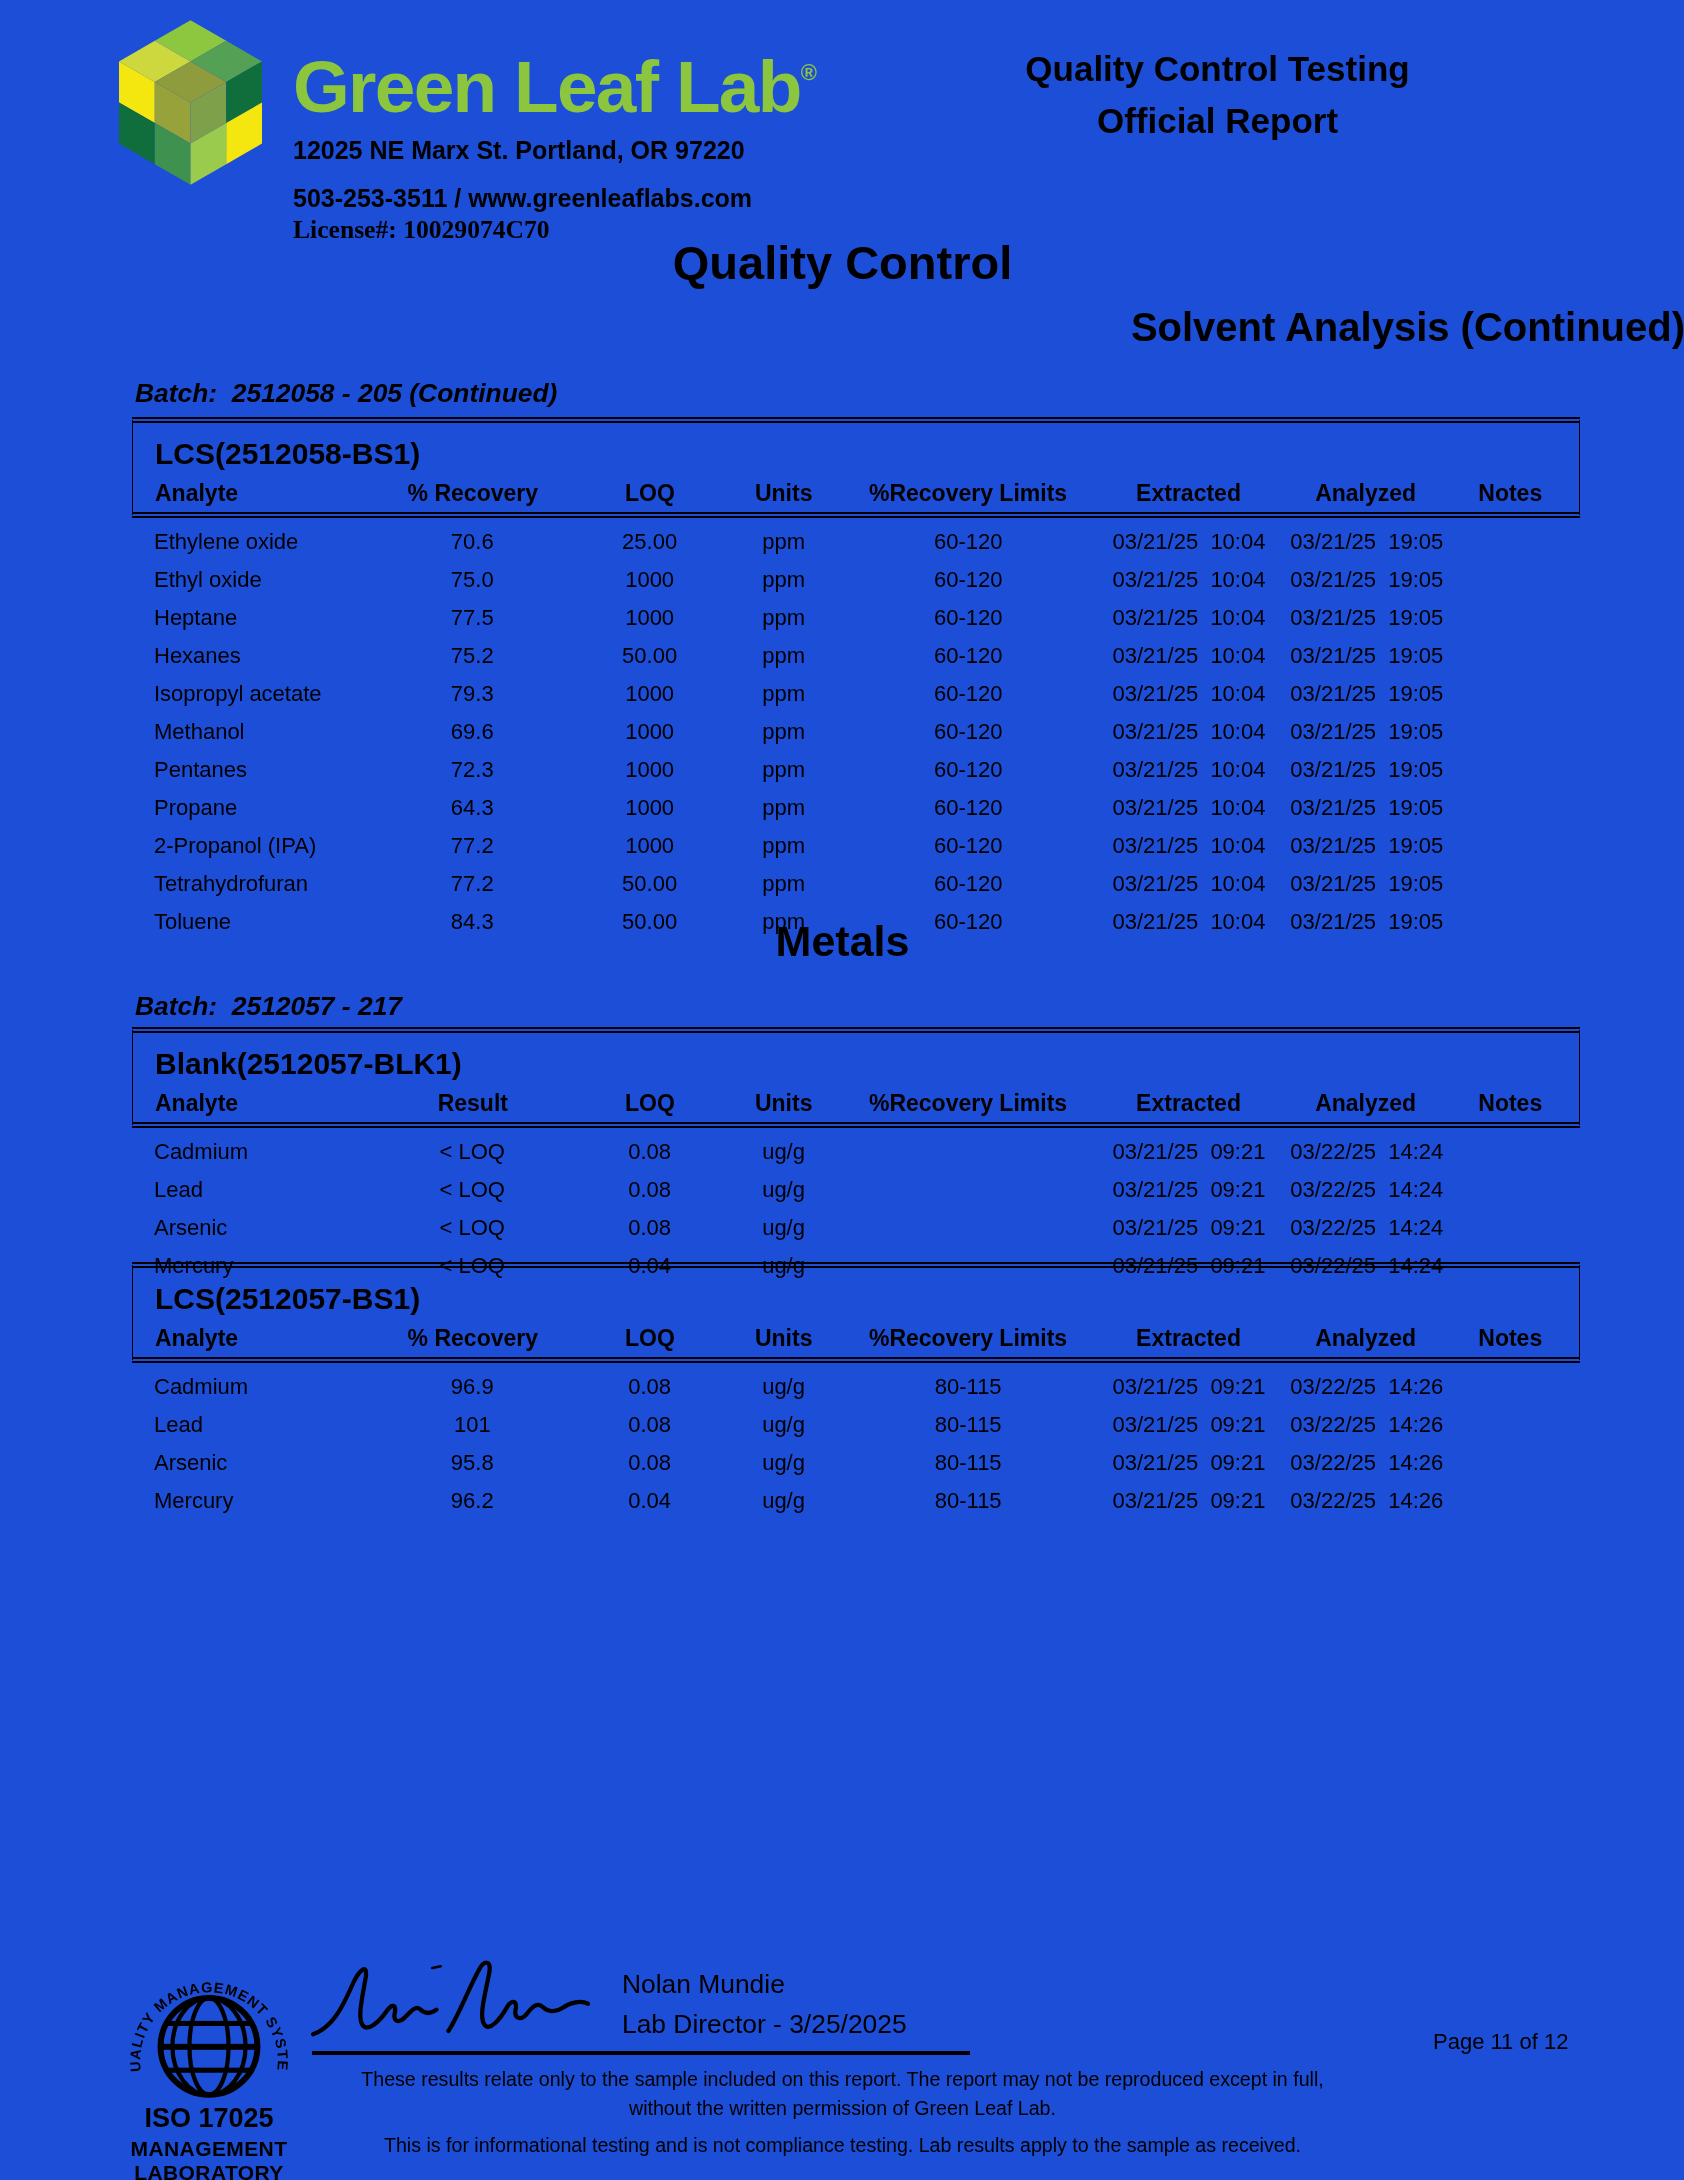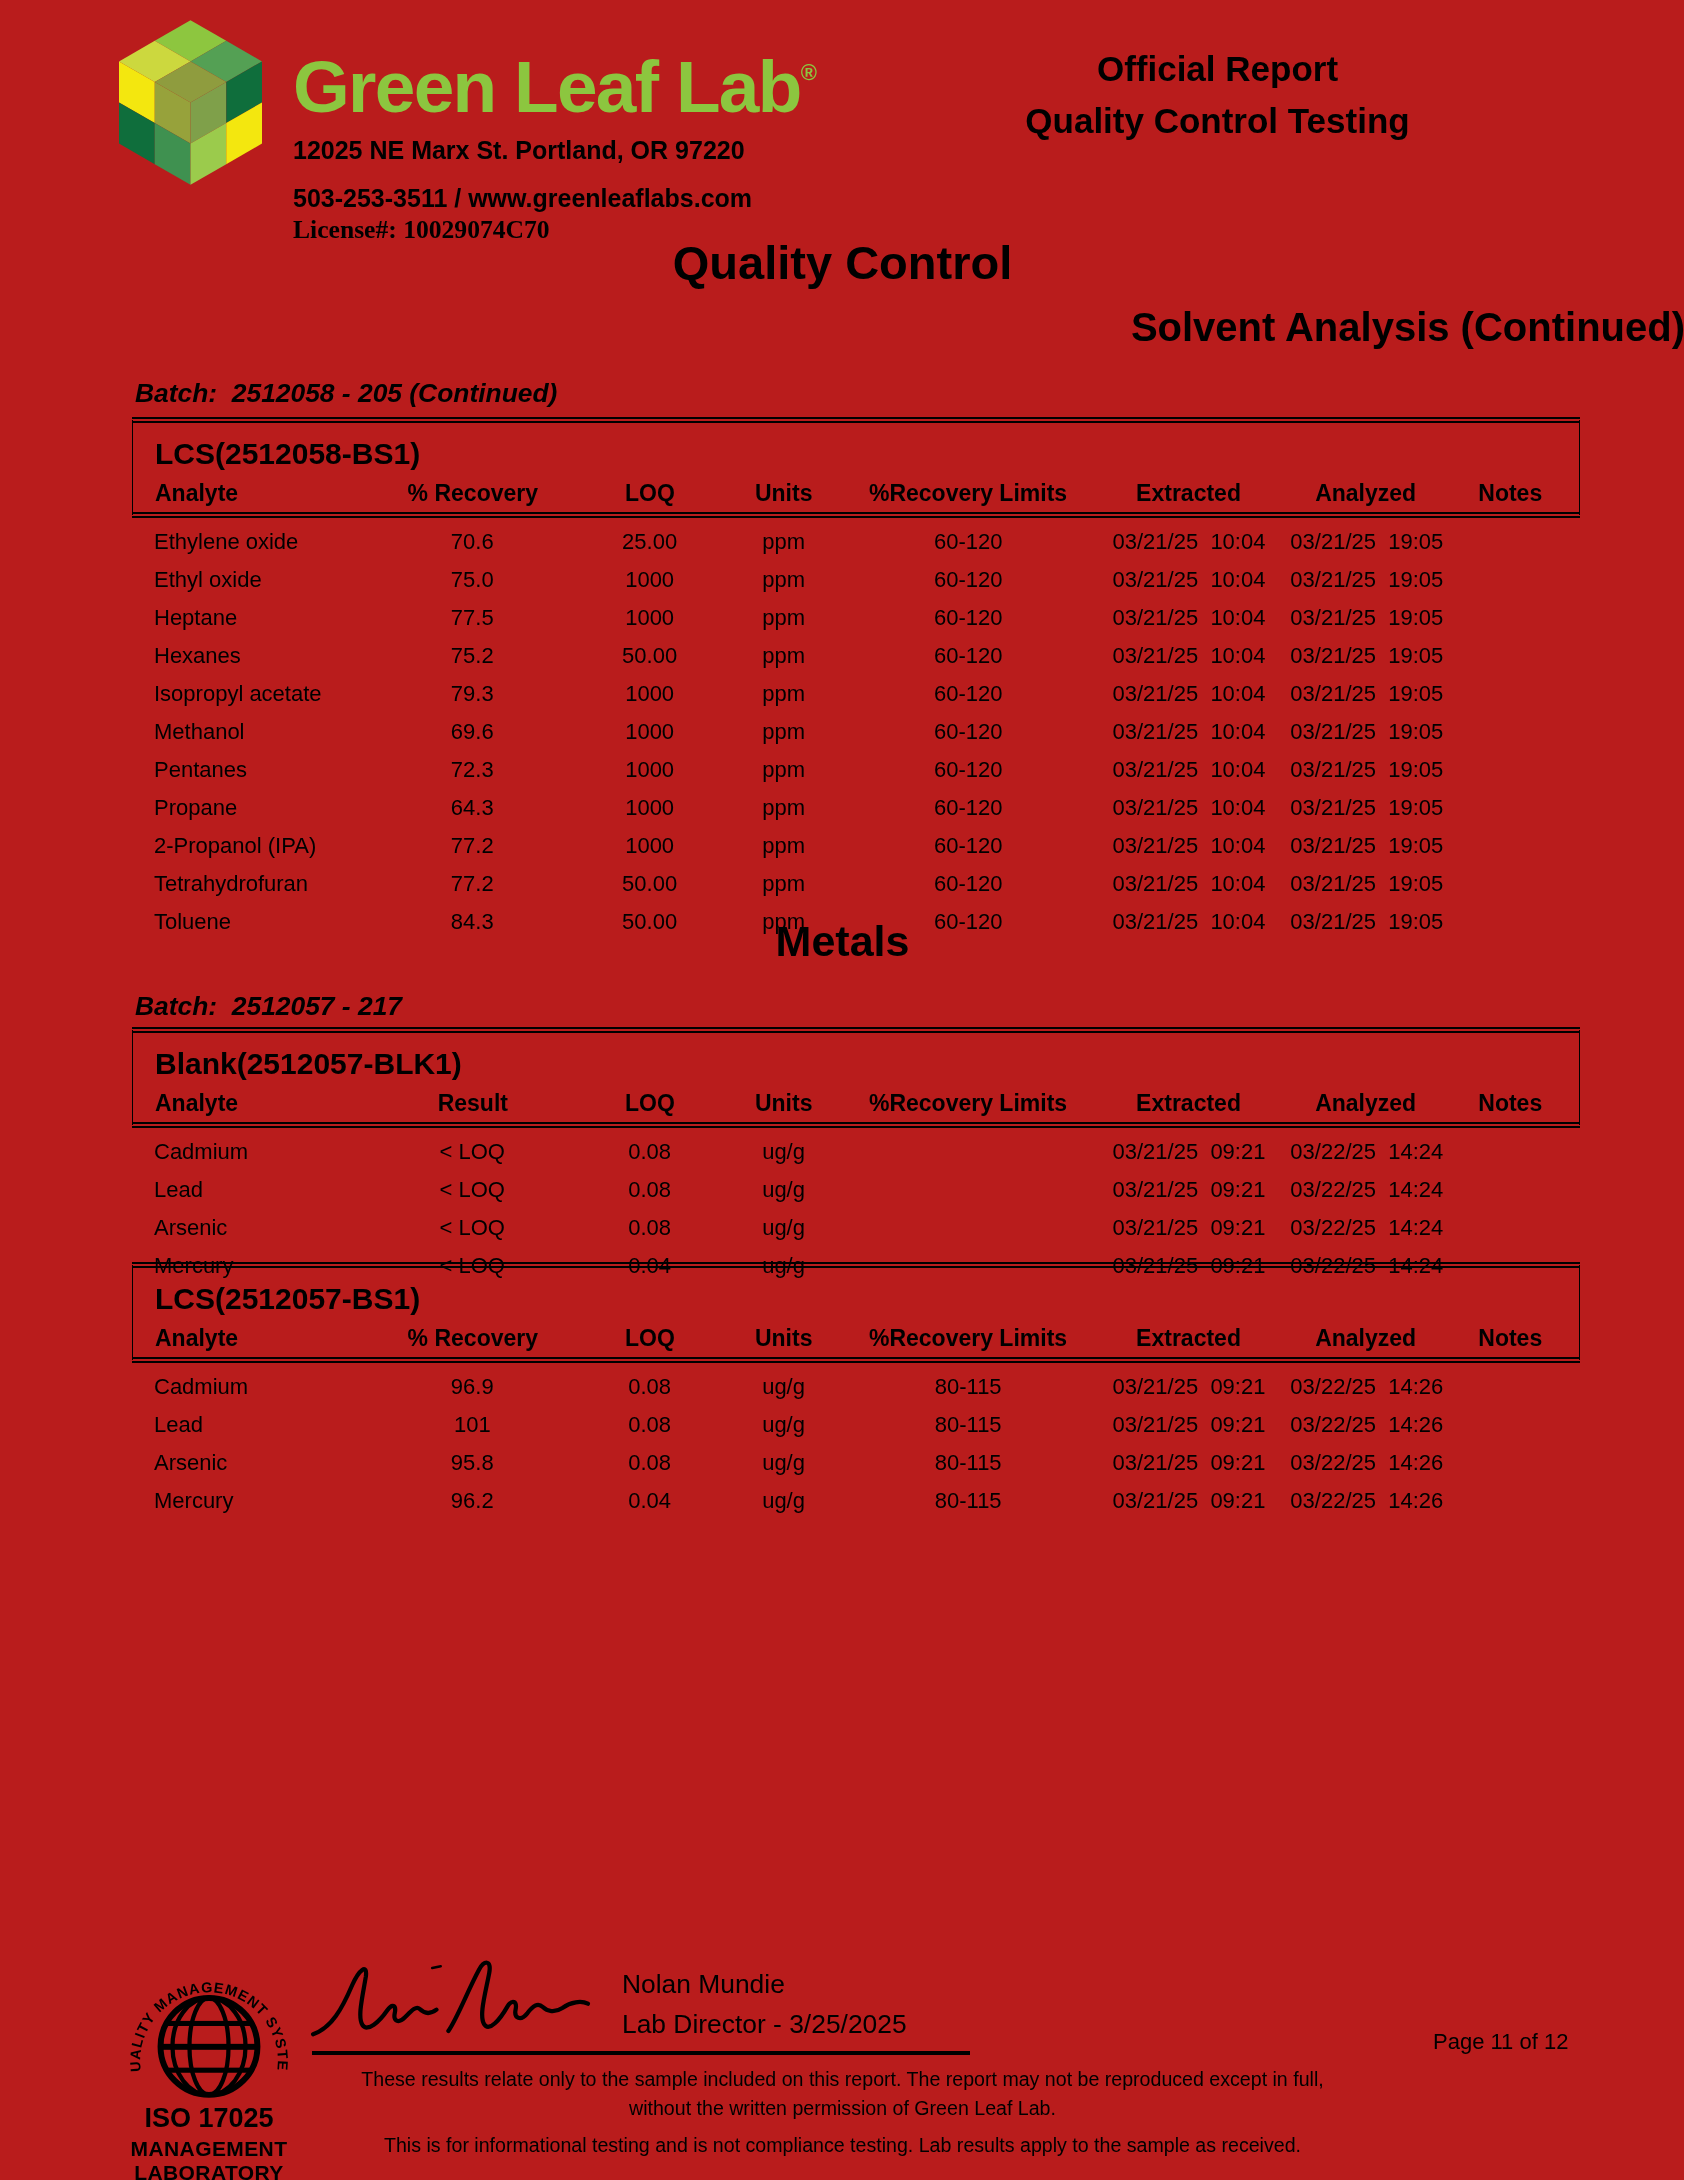--- a/index.html
+++ b/index.html
@@ -1,19 +1,19 @@
 <!DOCTYPE html>
 <html style="font-size:13.6px"><head>
 <meta charset="utf-8">
 <style>
   html,body{margin:0;padding:0;background:#e8e8e8;}
   .page{
     position:relative;
     width:1685px;height:2181px;
-    background:#b91c1c;
+    background:#1d4ed8;
     font-family:"Liberation Sans", sans-serif;
     color:#000;
     overflow:hidden;
   }
   
   .brand-row{position:absolute;top:20.4px;left:119px;display:flex;}
   .logo-svg{width:143px;height:165px;flex:0 0 auto;}
   .brand-block{margin-left:31px;padding-top:12px;}
   .brand-name{
     font-size:73px;font-weight:bold;letter-spacing:-1.7px;line-height:82px;
@@ -90,22 +90,22 @@
       <polygon points="130.5,125 174,100 174,150 130.5,175" fill="#F3E70F"></polygon>
     </svg>
     <div class="brand-block">
       <div class="brand-name brand-color" style="color: rgb(140, 198, 63);"><span>Green Leaf Lab</span><sup>®</sup></div>
       <div class="addr">12025 NE Marx St. Portland, OR 97220</div>
       <div class="addr" style="margin-top:16px;">503-253-3511 / www.greenleaflabs.com</div>
       <div class="license">License#: 10029074C70</div>
     </div>
   </div>
   <div class="report-title">
+    <div>Quality Control Testing</div>
     <div>Official Report</div>
-    <div>Quality Control Testing</div>
   </div>
 
   <div class="title-qc">Quality Control</div>
   <div class="title-sub">Solvent Analysis (Continued)</div>
   <div class="batch batch-1">Batch:  2512058 - 205 (Continued)</div>
 
   <section class="qc-table tbl-1">
     <div class="table-box">
       <div class="table-title">LCS(2512058-BS1)</div>
       <div class="t-head t-grid">

